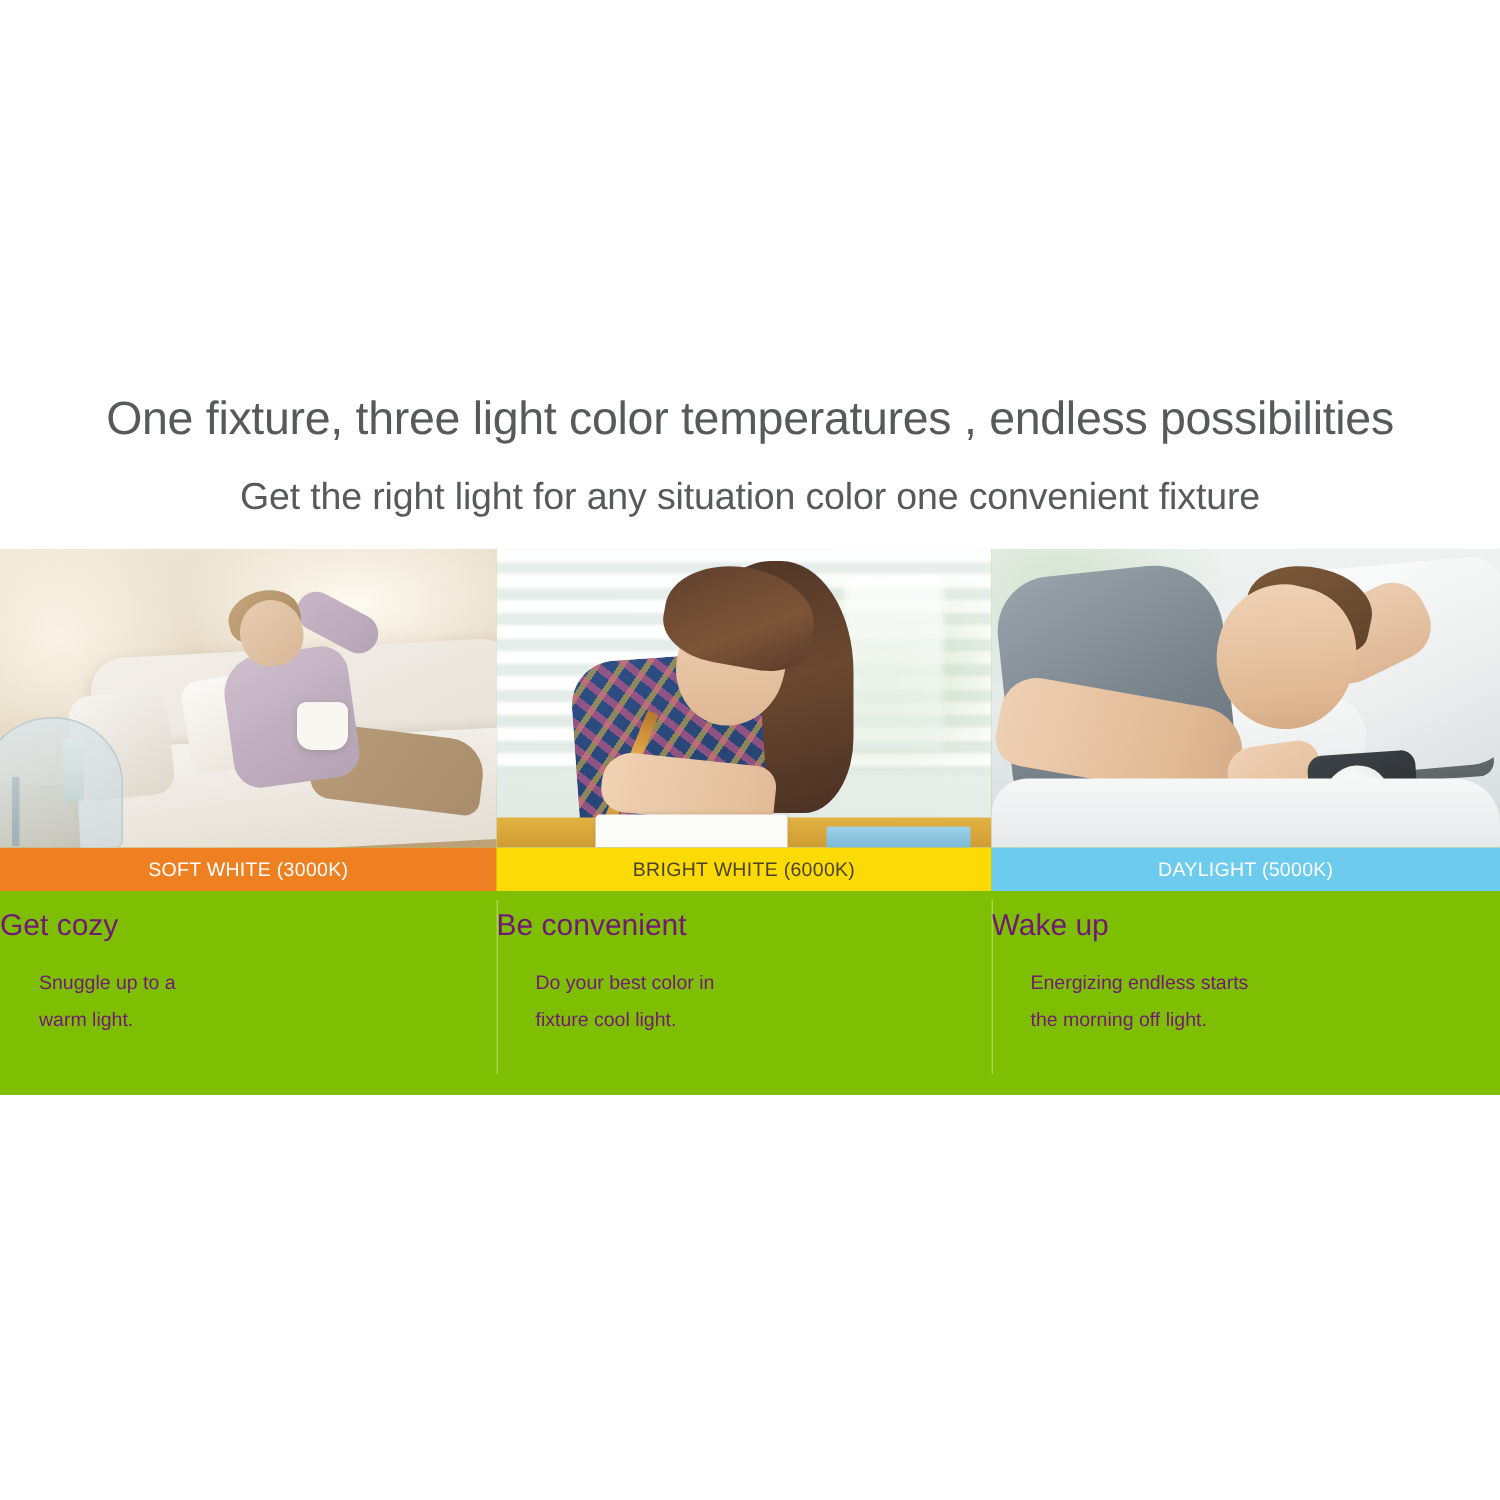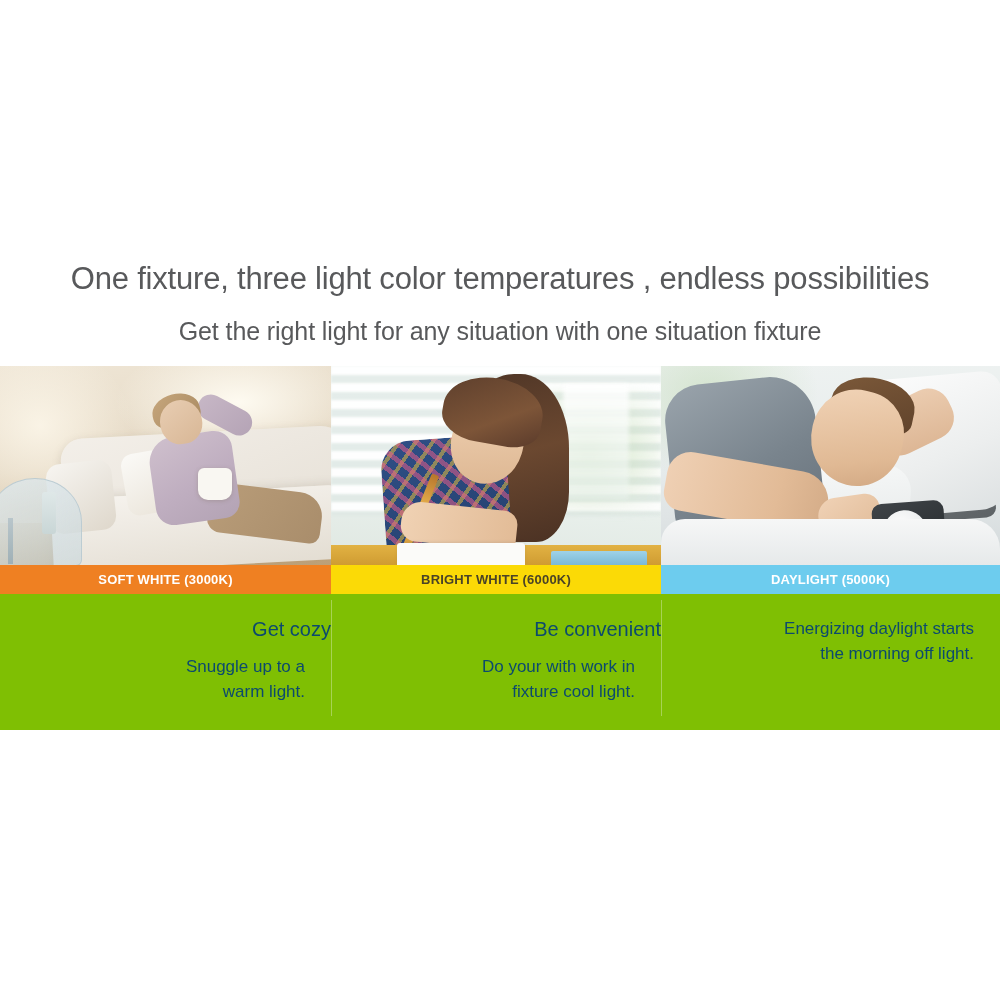--- a/index.html
+++ b/index.html
@@ -392,73 +392,73 @@
     border-radius: 24px 30px 0 0;
   }
 
   
   .label-bar {
     height: 29px;
     display: flex;
     align-items: center;
     justify-content: center;
     font-size: 13px;
-    font-weight: 700;
+    font-weight: 400;
     letter-spacing: 0.2px;
     white-space: nowrap;
   }
   .label-soft {
     background: #ef8022;
     color: #ffffff;
   }
   .label-bright {
     background: #fbda06;
     color: #4a4327;
   }
   .label-day {
     background: #6dccee;
     color: #ffffff;
   }
 
   
   .caption {
     flex: 1;
     background: #7fbf03;
-    color: #0c4a6e;
-    text-align: right;
-    padding-top: 22px;
+    color: #701a75;
+    text-align: left;
+    padding-top: 10px;
     box-sizing: border-box;
     position: relative;
   }
   .caption-title {
     font-size: 20px;
     font-weight: 400;
     line-height: 26px;
     margin: 0 0 12px 0;
   }
   .caption-body {
-    font-size: 17px;
+    font-size: 13px;
     font-weight: 400;
     line-height: 25px;
     margin: 0;
     padding: 0 26px;
   }
   .divider {
     position: absolute;
     left: 0; top: 6px;
     width: 1px; height: 116px;
     background: rgba(255,255,255,0.32);
   }
 </style>
 </head>
 <body>
 
 <div class="heading-block">
   <div class="headline">One fixture, three light color temperatures , endless possibilities</div>
-  <div class="subheadline">Get the right light for any situation with one situation fixture</div>
+  <div class="subheadline">Get the right light for any situation color one convenient fixture</div>
 </div>
 
 <div class="panels">
 
   <div class="panel panel-1">
     <div class="photo photo-soft">
       <div class="floor-soft"></div>
       <div class="sofa-back"></div>
       <div class="sofa-seat"></div>
       <div class="sofa-arm"></div>
@@ -496,21 +496,21 @@
       <div class="girl-arm"></div>
       <div class="desk"></div>
       <div class="paper-sheet"></div>
       <div class="book-blue"></div>
     </div>
     <div class="label-bar label-bright">BRIGHT WHITE (6000K)</div>
     <div class="caption">
       <div class="divider"></div>
       <div class="caption-title">Be convenient</div>
       <div class="caption-body">
-        <span>Do your with work in</span><br>
+        <span>Do your best color in</span><br>
         <span>fixture cool light.</span>
       </div>
     </div>
   </div>
 
   <div class="panel panel-3">
     <div class="photo photo-day">
       <div class="headboard"></div>
       <div class="bed-pillow"></div>
       <div class="bed-pillow2"></div>
@@ -521,20 +521,21 @@
       <div class="man-arm-upper"></div>
       <div class="man-hand"></div>
       <div class="alarm-clock">
         <div class="clock-face"></div>
       </div>
       <div class="duvet"></div>
     </div>
     <div class="label-bar label-day">DAYLIGHT (5000K)</div>
     <div class="caption">
       <div class="divider"></div>
+      <div class="caption-title">Wake up</div>
       <div class="caption-body">
-        <span>Energizing daylight starts</span><br>
+        <span>Energizing endless starts</span><br>
         <span>the morning off light.</span>
       </div>
     </div>
   </div>
 
 </div>
 
 </body></html>

